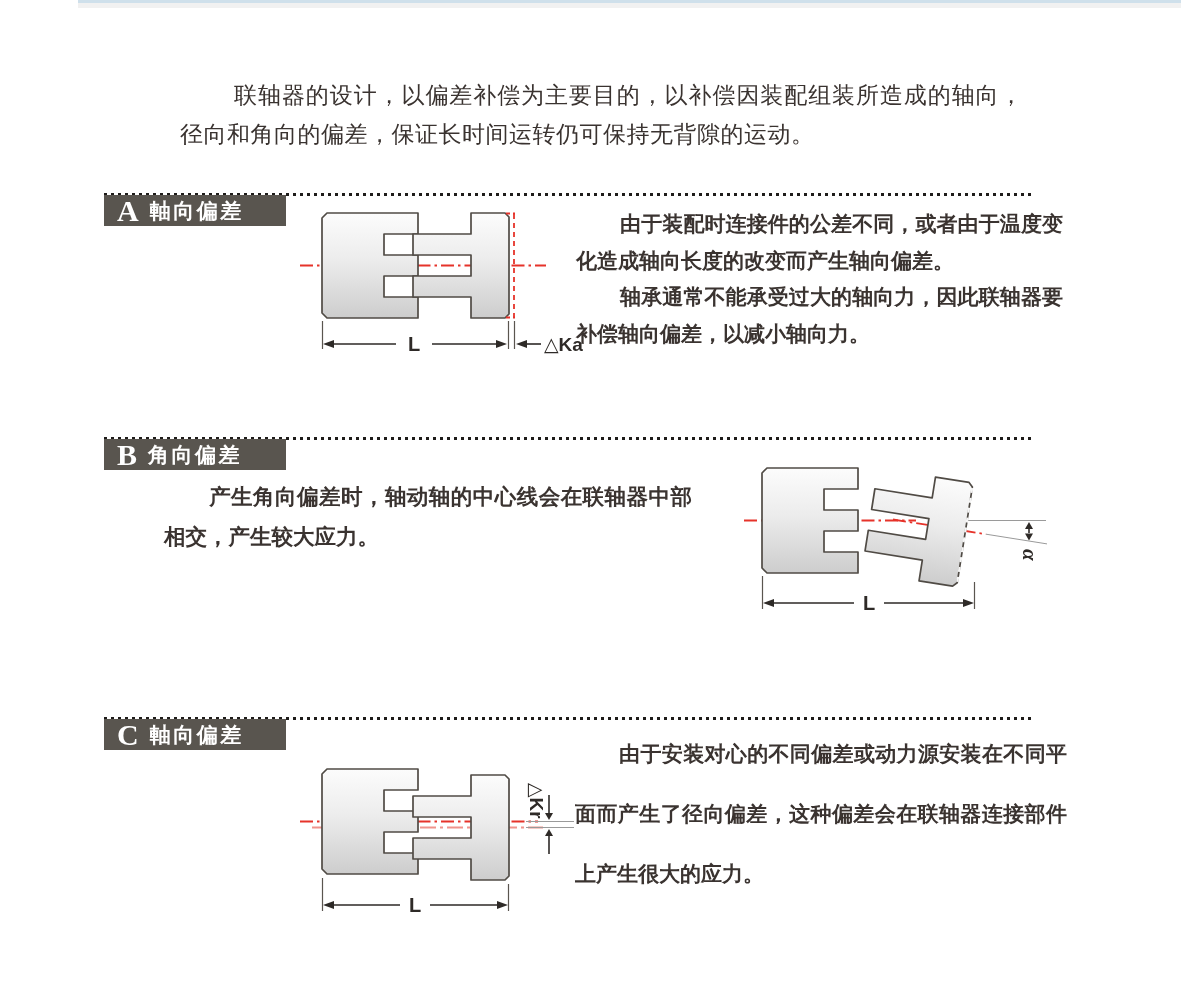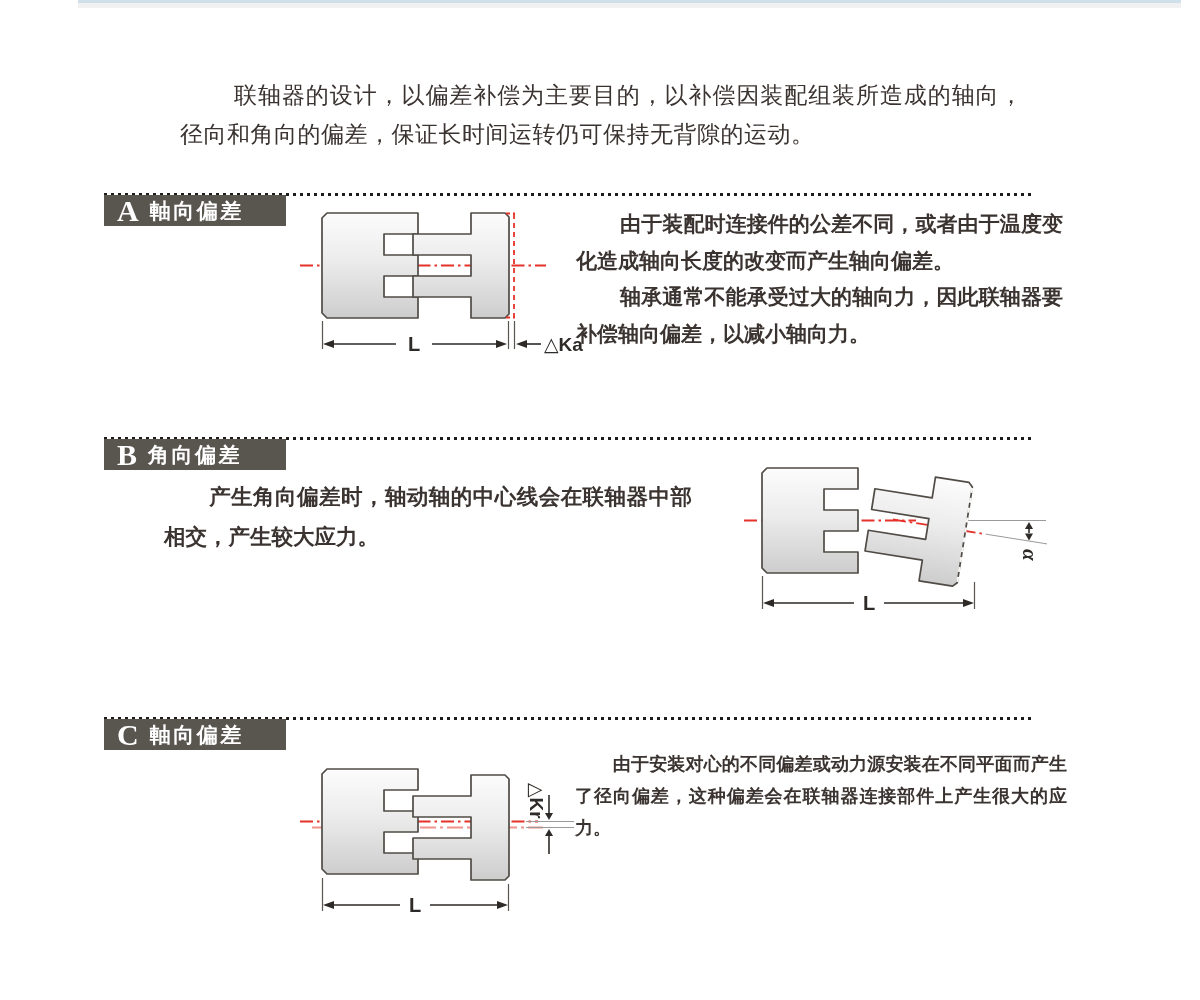--- a/index.html
+++ b/index.html
@@ -19,21 +19,21 @@
      align-items:center;padding-left:13px;box-sizing:border-box;}
   .sec-letter{font-family:"Liberation Serif","DejaVu Serif",serif;font-weight:bold;
      font-size:30px;color:#ffffff;line-height:1;}
   .sec-title{font-size:21px;font-weight:bold;color:#ffffff;letter-spacing:2.5px;
      margin-left:11px;padding-bottom:0;}
   
   .body-text{font-weight:bold;text-align:justify;}
   .body-text p{margin:0;text-indent:2.1em;}
   #text-a{left:576px;top:206px;width:487px;font-size:21px;line-height:36.5px;}
   #text-b{left:164px;top:478px;width:528px;font-size:21.5px;line-height:39.5px;}
-  #text-c{left:575px;top:748px;width:492px;font-size:18px;line-height:32px;}
+  #text-c{left:575px;top:724px;width:492px;font-size:21px;line-height:60px;}
   svg{display:block;}
   svg text{font-family:"Liberation Sans","DejaVu Sans",sans-serif;}
   .dim-label{font-size:20px;font-weight:bold;fill:#2e2a27;}
   .off-label{font-size:19px;font-weight:bold;fill:#2e2a27;}
   .alpha-label{font-family:"Liberation Serif","DejaVu Serif",serif;font-style:italic;
      font-size:21px;font-weight:bold;fill:#2e2a27;}
 </style>
 </head>
 <body>
 

